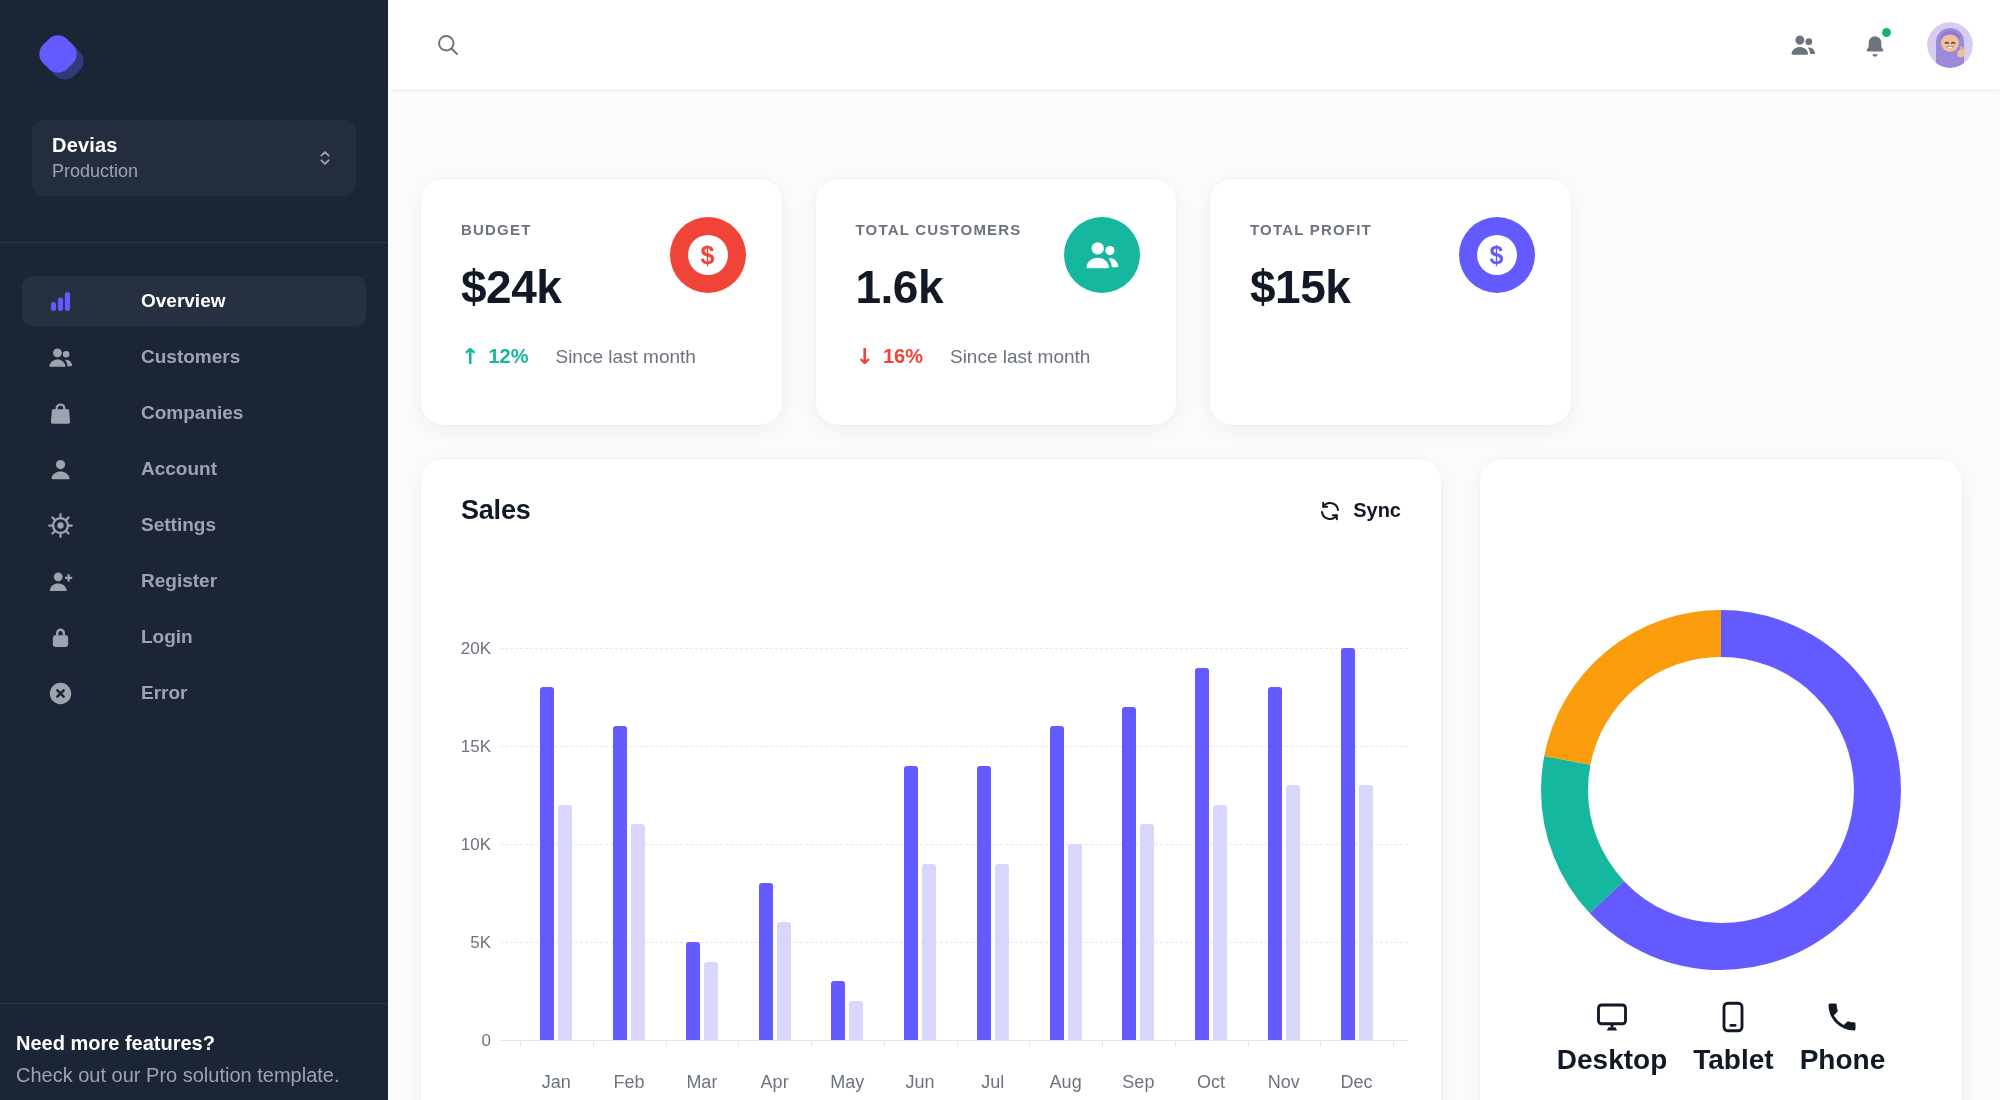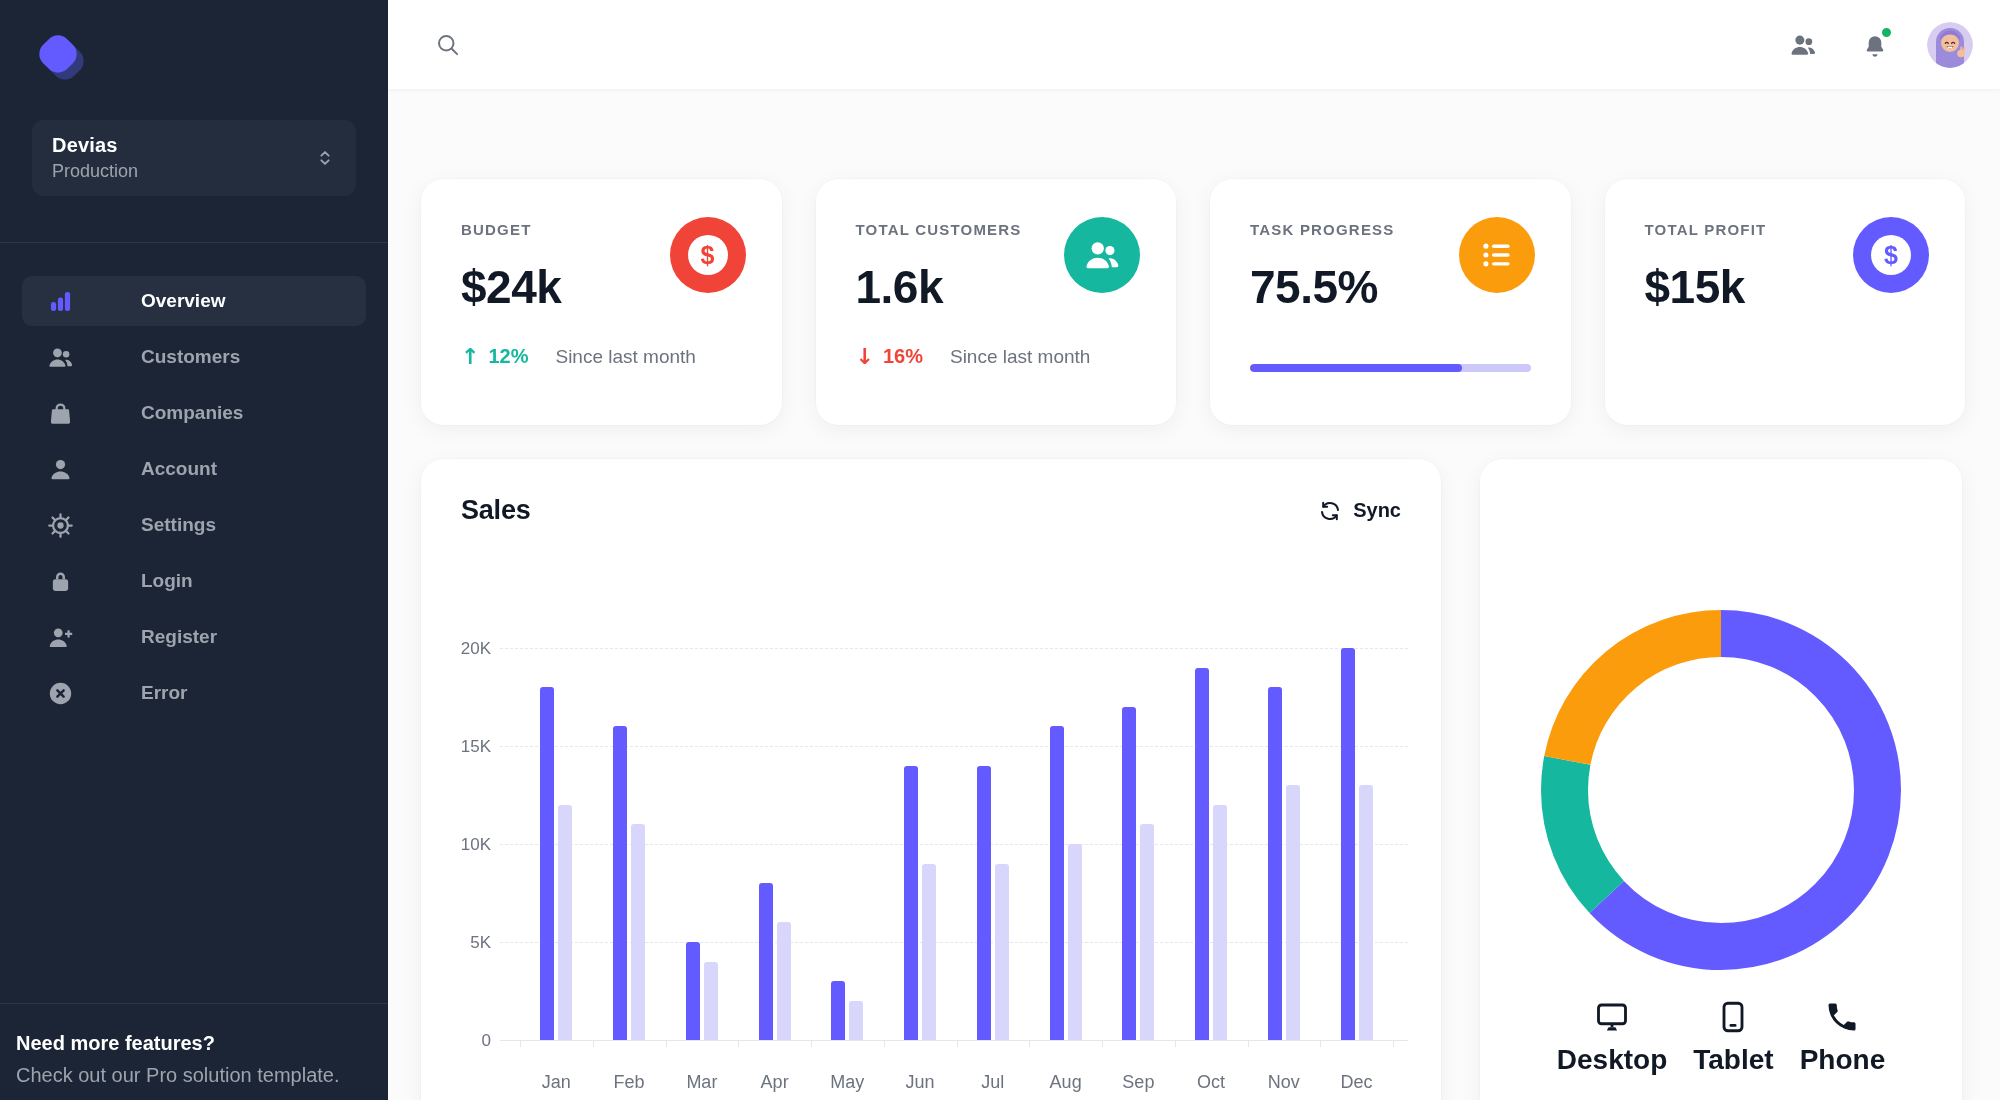--- a/index.html
+++ b/index.html
@@ -158,35 +158,35 @@
             <circle cx="12" cy="12" r="6.6"></circle>
             <circle cx="12" cy="12" r="2.8" fill="currentColor" stroke="none"></circle>
             <path d="M12 2v3.2M12 18.8V22M2 12h3.2M18.8 12H22M4.9 4.9l2.3 2.3M16.8 16.8l2.3 2.3M19.1 4.9l-2.3 2.3M7.2 16.8l-2.3 2.3"></path>
           </svg>
         </span>
         <span>Settings</span>
       </div>
       <div class="nav-item">
         <span class="nicon">
           <svg viewBox="0 0 24 24" fill="currentColor">
-            <path d="M8 10V8a4 4 0 018 0v2h-2.2V8a1.8 1.8 0 00-3.6 0v2z"></path>
-            <rect x="5.2" y="10" width="13.6" height="10.4" rx="2.2"></rect>
-          </svg>
-        </span>
-        <span>Login</span>
-      </div>
-      <div class="nav-item">
-        <span class="nicon">
-          <svg viewBox="0 0 24 24" fill="currentColor">
             <circle cx="10" cy="7.8" r="3.9"></circle>
             <path d="M2.5 19.3c1-3.5 4-5.5 7.5-5.5s6.5 2 7.5 5.5c.2.6-.3 1.2-.9 1.2H3.4c-.6 0-1.1-.6-.9-1.2z"></path>
             <path d="M18.2 5.6h2v2.2h2.2v2h-2.2V12h-2V9.8H16v-2h2.2z"></path>
           </svg>
         </span>
         <span>Register</span>
+      </div>
+      <div class="nav-item">
+        <span class="nicon">
+          <svg viewBox="0 0 24 24" fill="currentColor">
+            <path d="M8 10V8a4 4 0 018 0v2h-2.2V8a1.8 1.8 0 00-3.6 0v2z"></path>
+            <rect x="5.2" y="10" width="13.6" height="10.4" rx="2.2"></rect>
+          </svg>
+        </span>
+        <span>Login</span>
       </div>
       <div class="nav-item">
         <span class="nicon">
           <svg viewBox="0 0 24 24">
             <circle cx="12" cy="12" r="9.5" fill="currentColor"></circle>
             <path d="M9.2 9.2l5.6 5.6M14.8 9.2l-5.6 5.6" stroke="#1C2536" stroke-width="2.2" stroke-linecap="round"></path>
           </svg>
         </span>
         <span>Error</span>
       </div>
@@ -272,37 +272,20 @@
           <path d="M17.4 14.1c2.4.3 4.2 1.9 4.9 4.4.2.6-.3 1.2-.9 1.2h-3.2c-.1-2.1-.8-3.9-2-5.4.4-.1.8-.2 1.2-.2z"></path>
         </svg>
       </div>
     <div class="trend-row">
       <span class="trend-arrow" style="color: rgb(240, 68, 56);">↓</span>
       <span class="trend-pct" style="color: rgb(240, 68, 56);">16%</span>
       <span class="trend-note">Since last month</span>
     </div>
   </div>
 
-  <div class="card stat-card">
-    <div class="stat-label">TASK PROGRESS</div>
-    <div class="stat-value">75.5%</div>
-    <div class="stat-avatar" style="background: rgb(251, 156, 12);">
-        <svg viewBox="0 0 24 24" fill="currentColor">
-          <circle cx="5" cy="6.4" r="1.6"></circle>
-          <rect x="8.8" y="5.3" width="11.2" height="2.2" rx="1.1"></rect>
-          <circle cx="5" cy="12" r="1.6"></circle>
-          <rect x="8.8" y="10.9" width="11.2" height="2.2" rx="1.1"></rect>
-          <circle cx="5" cy="17.6" r="1.6"></circle>
-          <rect x="8.8" y="16.5" width="11.2" height="2.2" rx="1.1"></rect>
-        </svg>
-      </div>
-    <div class="progress" style="background: rgb(204, 201, 249);">
-      <div class="progress-fill" style="width: 75.5%; background: rgb(99, 91, 255);"></div>
-    </div>
-  </div>
 
   <div class="card stat-card">
     <div class="stat-label">TOTAL PROFIT</div>
     <div class="stat-value">$15k</div>
     <div class="stat-avatar" style="background: rgb(99, 91, 255);">
         <span class="badge-circle" style="color:#635BFF">$</span>
       </div>
   </div>
 </section>
 

